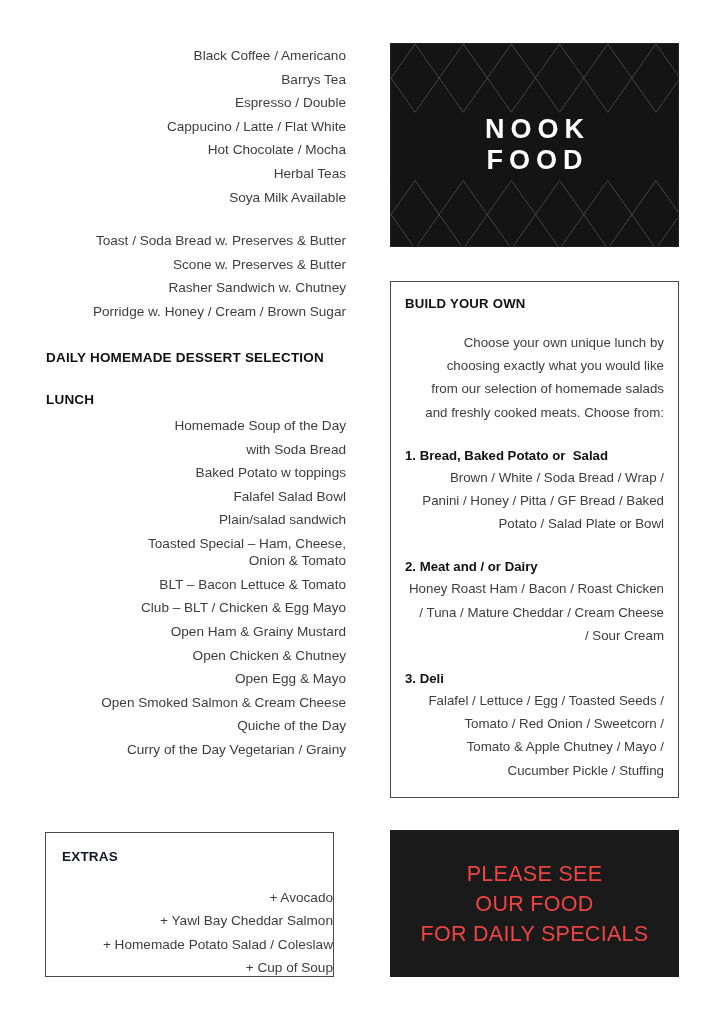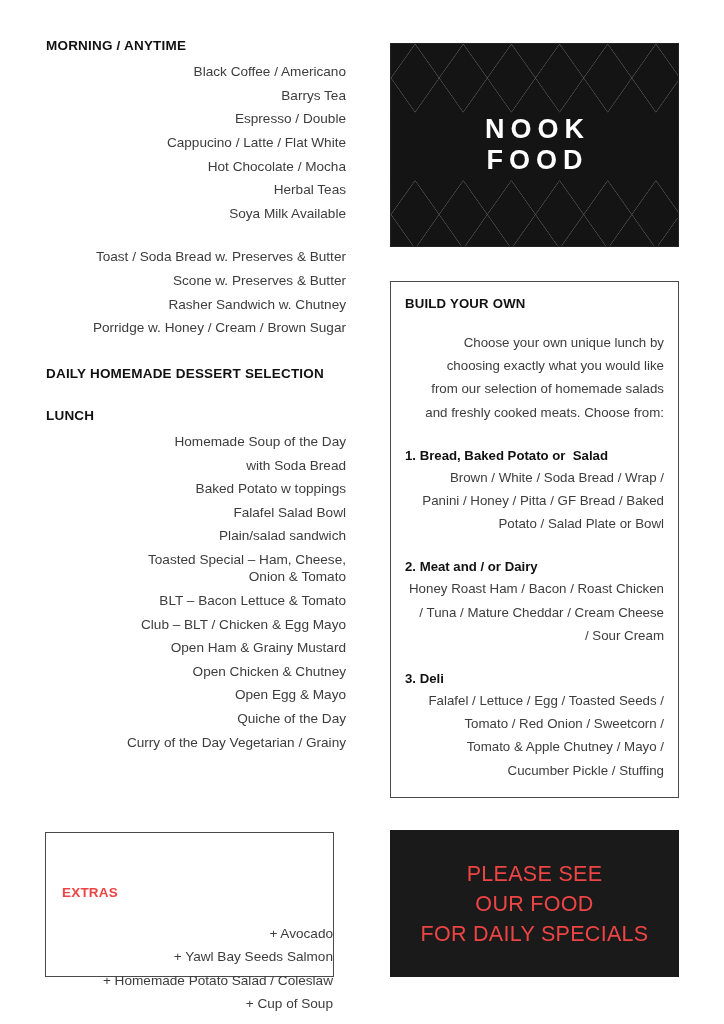--- a/index.html
+++ b/index.html
@@ -42,23 +42,22 @@
   
   .extras-box {
     position:absolute;
     left:45px; top:832px;
     width:289px; height:145px;
     border:1.2px solid #4a4a4a;
     background:#fff;
     padding:16px 0 0 16px;
   }
   .extras-title {
-    font-weight:bold; color:#ef4444; font-size:13.5px;
+    font-weight:bold; color:#0f172a; font-size:13.5px;
     letter-spacing:0.2px;
-    margin-top:36px;
   }
   .extras-list { margin-top:22px; }
   .extras-list .menu-line { line-height:23.4px;margin-left:19px; }
 
   
   .logo-box {
     position:absolute;
     left:390px; top:43px;
     width:289px; height:204px;
     border:1.4px solid #222;
@@ -120,21 +119,20 @@
     font-weight:400;
   }
 </style>
 </head>
 <body>
 
 <div class="page">
 
   <div class="left-col">
 
-    <div class="section-heading">MORNING / ANYTIME</div>
     <div class="gap-xs"></div>
     <div>
       <div class="menu-line">Black Coffee / Americano</div>
       <div class="menu-line">Barrys Tea</div>
       <div class="menu-line">Espresso / Double</div>
       <div class="menu-line">Cappucino / Latte / Flat White</div>
       <div class="menu-line">Hot Chocolate / Mocha</div>
       <div class="menu-line">Herbal Teas</div>
       <div class="menu-line">Soya Milk Available</div>
     </div>
@@ -167,30 +165,31 @@
       <div style="padding:3px 0 4px 0;">
         <div class="menu-line tight">Toasted Special – Ham, Cheese,</div>
         <div class="menu-line tight">Onion &amp; Tomato</div>
       </div>
 
       <div class="menu-line">BLT – Bacon Lettuce &amp; Tomato</div>
       <div class="menu-line">Club – BLT / Chicken &amp; Egg Mayo</div>
       <div class="menu-line">Open Ham &amp; Grainy Mustard</div>
       <div class="menu-line">Open Chicken &amp; Chutney</div>
       <div class="menu-line">Open Egg &amp; Mayo</div>
+      <div class="menu-line">Open Smoked Salmon &amp; Cream Cheese</div>
       <div class="menu-line">Quiche of the Day</div>
       <div class="menu-line">Curry of the Day Vegetarian / Grainy</div>
     </div>
   </div>
 
   <div class="extras-box">
     <div class="extras-title">EXTRAS</div>
     <div class="extras-list">
       <div class="menu-line">+ Avocado</div>
-      <div class="menu-line">+ Yawl Bay Seeds Salmon</div>
+      <div class="menu-line">+ Yawl Bay Cheddar Salmon</div>
       <div class="menu-line">+ Homemade Potato Salad / Coleslaw</div>
       <div class="menu-line">+ Cup of Soup</div>
     </div>
   </div>
 
   <div class="logo-box">
     <svg class="logo-diamonds" viewBox="0 0 286 201" preserveAspectRatio="none">
       <rect x="0" y="0" width="286" height="201" fill="#ffffff"></rect>
       <g fill="#141414">
 

